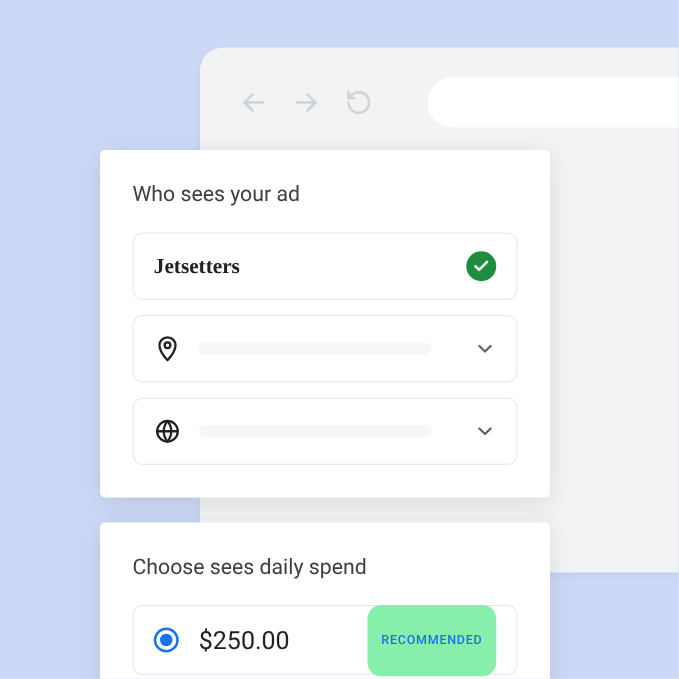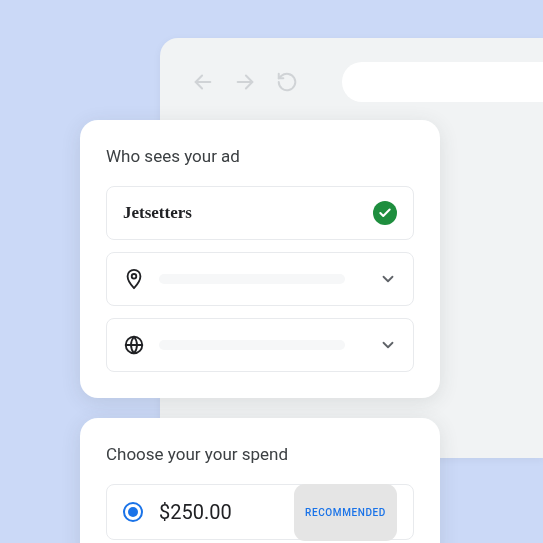--- a/index.html
+++ b/index.html
@@ -41,21 +41,21 @@
     .address-bar {
       flex: 1;
       height: 40px;
       background: #fff;
       border-radius: 20px 0 0 20px;
       margin-left: 20px;
     }
     .card {
       position: absolute;
       background: #fff;
-      border-radius: 18px;
+      border-radius: 4px;
       box-shadow: 0 4px 20px rgba(60,64,67,0.12);
       padding: 26px 26px;
     }
     .card1 {
       top: 120px;
       left: 80px;
       width: 360px;
     }
     .card2 {
       top: 418px;
@@ -139,21 +139,21 @@
       height: 10px;
       background: #1a73e8;
       border-radius: 50%;
     }
     .spend-amount {
       font-size: 20px;
       color: #202124;
       flex: 1;
     }
     .badge {
-      background: #e5e5e5;
+      background: #86efac;
       color: #1a73e8;
       font-size: 10px;
       font-weight: 500;
       letter-spacing: 0.6px;
       padding: 23px 11px;
       border-radius: 11px;
     }
   </style>
 </head>
 <body>
@@ -222,21 +222,21 @@
     <span class="placeholder-line"></span>
     <span class="chevron">
       <svg viewBox="0 0 24 24" fill="none" stroke="currentColor" stroke-width="2.4" stroke-linecap="round" stroke-linejoin="round">
           <polyline points="6 9 12 15 18 9"></polyline>
         </svg>
     </span>
   </div>
 </div>
 
 <div class="card card2">
-  <div class="card-title">Choose your your spend</div>
+  <div class="card-title">Choose sees daily spend</div>
   <div class="spend-option">
     <span class="radio">
       <span class="radio-dot"></span>
     </span>
     <span class="spend-amount">$250.00</span>
     <span class="badge">RECOMMENDED</span>
   </div>
 </div>
 
 </body></html>

